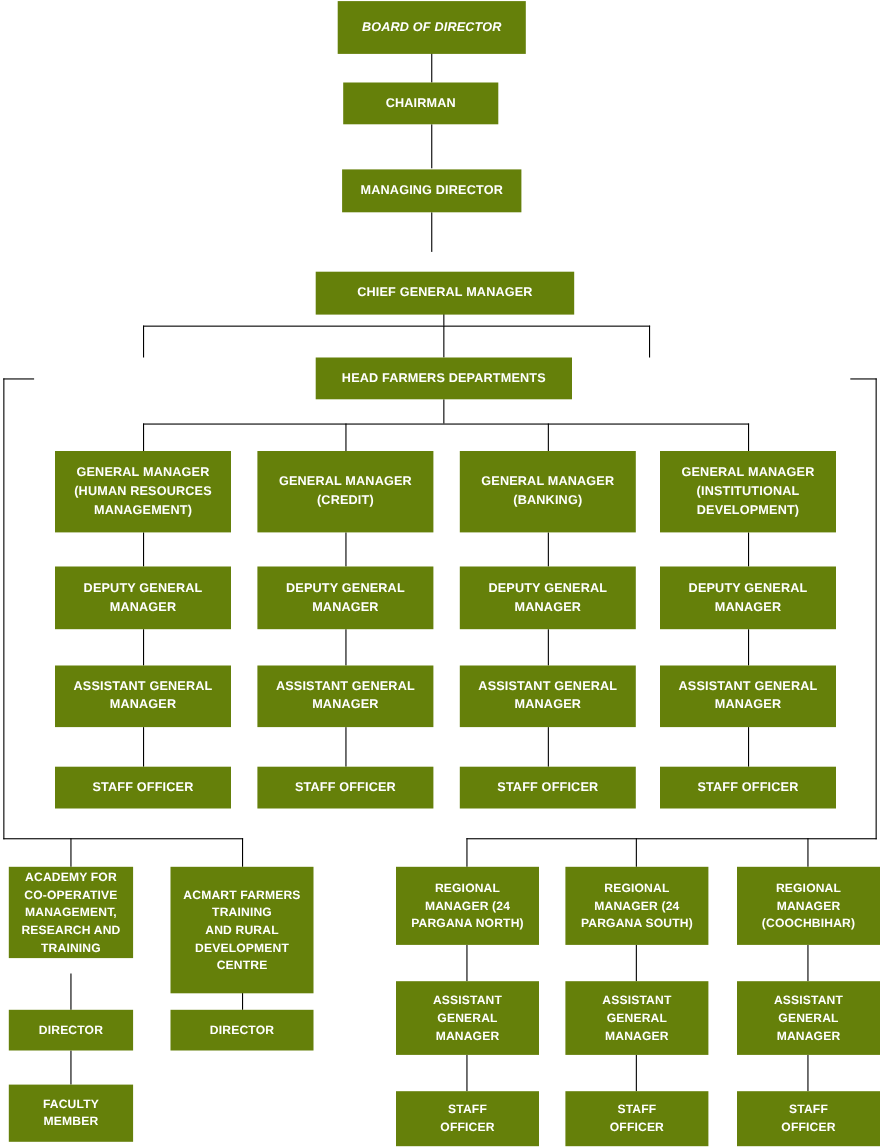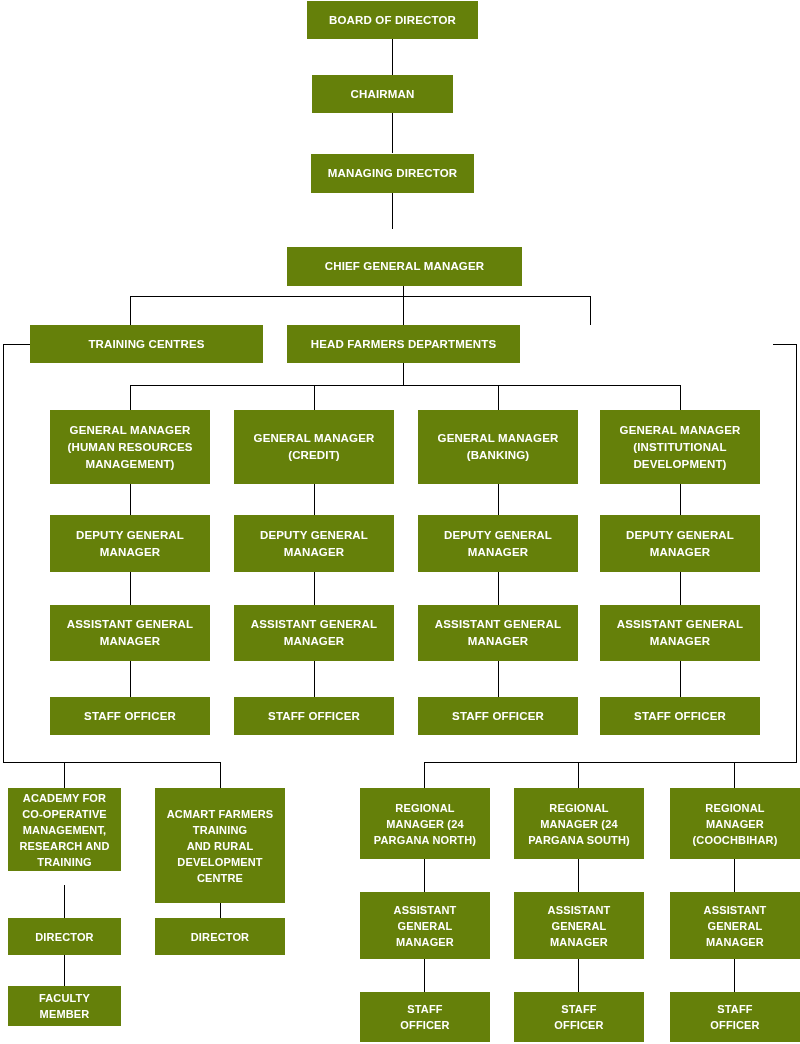--- a/index.html
+++ b/index.html
@@ -106,39 +106,36 @@
   <div class="conn v" style="left:220px; top:885px; height:33px;"></div>
   <div class="conn v" style="left:64px; top:955px; height:31px;"></div>
 
   <div class="conn v" style="left:424px; top:859px; height:33px;"></div>
   <div class="conn v" style="left:578px; top:859px; height:33px;"></div>
   <div class="conn v" style="left:734px; top:859px; height:33px;"></div>
   <div class="conn v" style="left:424px; top:959px; height:33px;"></div>
   <div class="conn v" style="left:578px; top:959px; height:33px;"></div>
   <div class="conn v" style="left:734px; top:959px; height:33px;"></div>
 
-  <div class="node" style="left:307px; top:1px; width:171px; height:38px;">
+  <div class="node" style="left:307px; top:1px; width:171px; height:48px;font-style:italic;">
     <span>BOARD OF DIRECTOR</span>
   </div>
 
   <div class="node" style="left:312px; top:75px; width:141px; height:38px;">
     <span>CHAIRMAN</span>
   </div>
 
   <div class="node" style="left:311px; top:154px; width:163px; height:39px;">
     <span>MANAGING DIRECTOR</span>
   </div>
 
   <div class="node" style="left:287px; top:247px; width:235px; height:39px;">
     <span>CHIEF GENERAL MANAGER</span>
   </div>
 
-  <div class="node" style="left:30px; top:325px; width:233px; height:38px;">
-    <span>TRAINING CENTRES</span>
-  </div>
 
   <div class="node" style="left:287px; top:325px; width:233px; height:38px;">
     <span>HEAD FARMERS DEPARTMENTS</span>
   </div>
 
 
   <div class="node" style="left:50px; top:410px; width:160px; height:74px;">
     <span>GENERAL MANAGER
 (HUMAN RESOURCES
 MANAGEMENT)</span>
@@ -233,21 +230,21 @@
   </div>
 
   <div class="node small" style="left:8px; top:918px; width:113px; height:37px;">
     <span>DIRECTOR</span>
   </div>
 
   <div class="node small" style="left:155px; top:918px; width:130px; height:37px;">
     <span>DIRECTOR</span>
   </div>
 
-  <div class="node small" style="left:8px; top:986px; width:113px; height:40px;">
+  <div class="node small" style="left:8px; top:986px; width:113px; height:52px;">
     <span>FACULTY
 MEMBER</span>
   </div>
 
   <div class="node small" style="left:360px; top:788px; width:130px; height:71px;">
     <span>REGIONAL
 MANAGER (24
 PARGANA NORTH)</span>
   </div>
 

